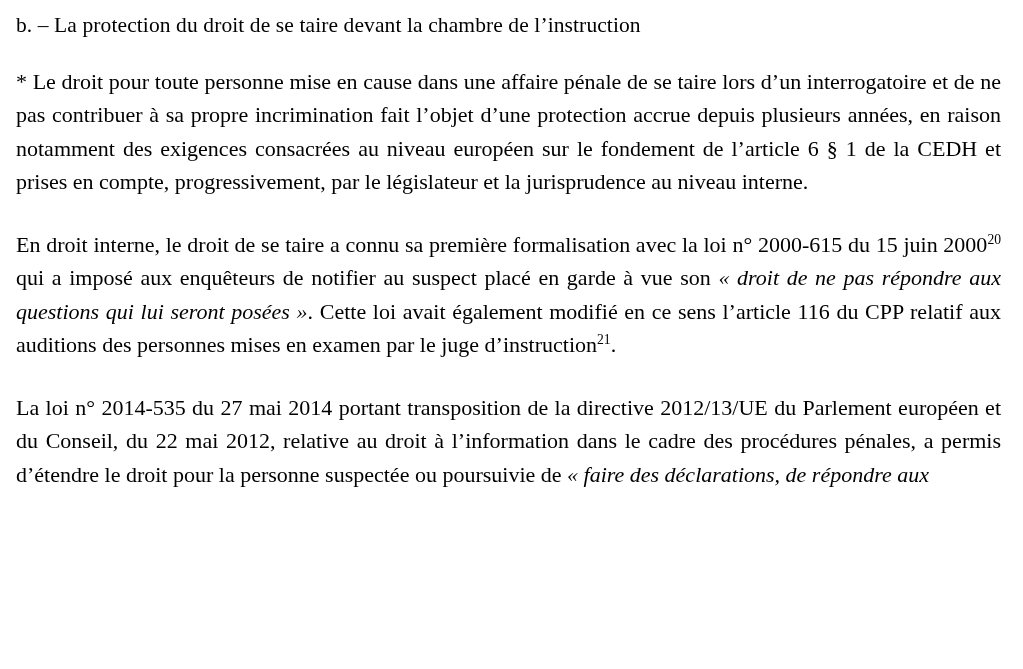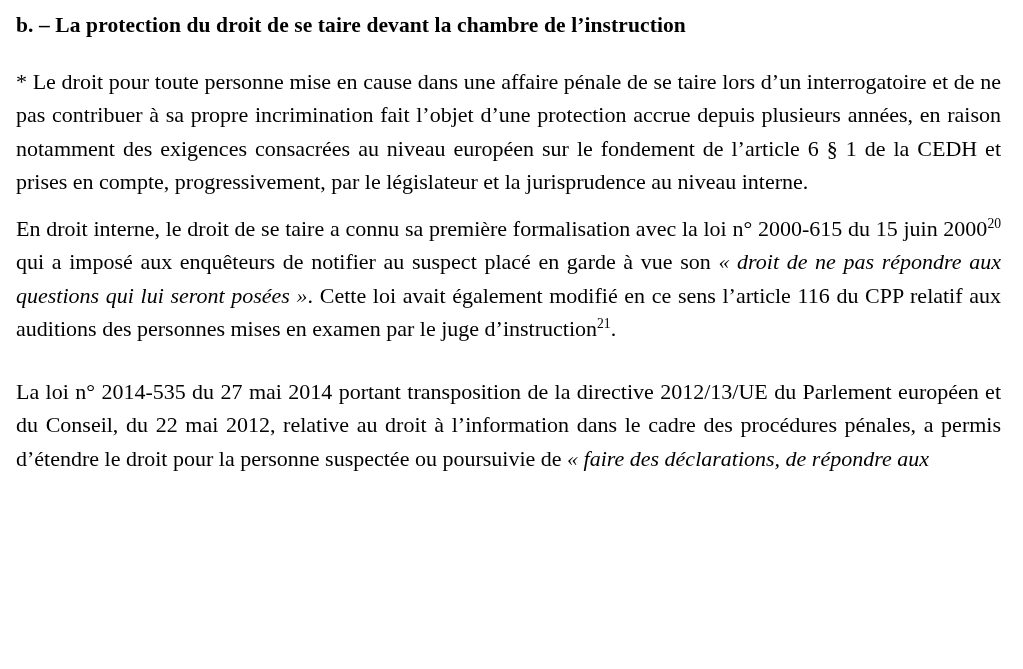--- a/index.html
+++ b/index.html
@@ -16,34 +16,34 @@
   }
   .page {
     width: 1023px;
     height: 669px;
     box-sizing: border-box;
     padding: 8px 22px 0 16px;
     position: relative;
   }
   .heading {
     font-size: 21.5px;
-    font-weight: bold;
+    font-weight: normal;
     line-height: 1.25;
     margin: 4px 0 0 0;
     letter-spacing: 0.1px;
   }
   .para {
     font-size: 22px;
     line-height: 33.5px;
     text-align: justify;
     text-justify: inter-word;
     margin: 0;
   }
   .para.p1 { margin-top: 26px; }
-  .para.p2 { margin-top: 13px; }
+  .para.p2 { margin-top: 29px; }
   .para.p3 { margin-top: 29px; }
   i, .it {
     font-style: italic;
   }
   sup {
     font-size: 0.62em;
     vertical-align: super;
     line-height: 0;
   }
 </style>

